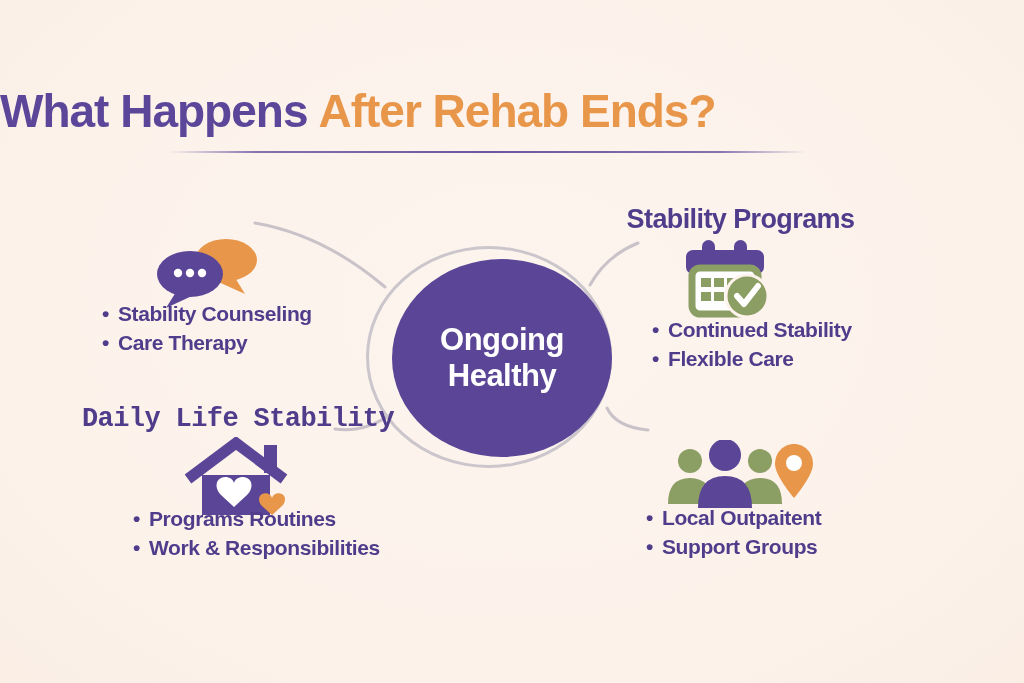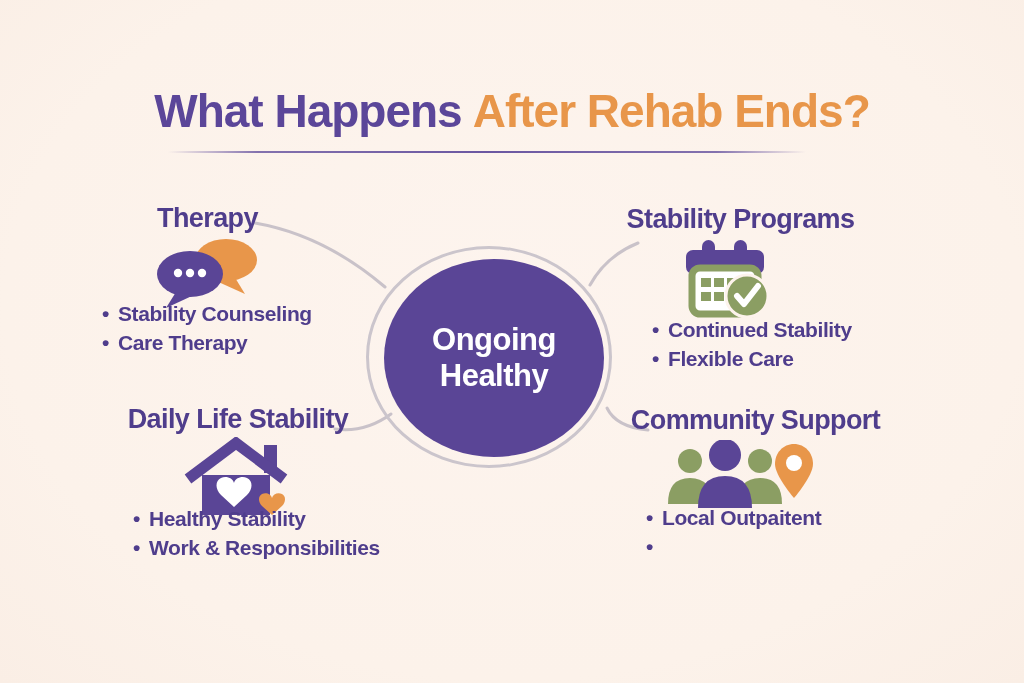--- a/index.html
+++ b/index.html
@@ -8,38 +8,38 @@
     --connector:#c9c2c9; --white:#ffffff;
   }
   html,body{margin:0;padding:0;}
   .canvas{
     position:relative;width:1024px;height:683px;overflow:hidden;
     background:radial-gradient(ellipse at 50% 45%, #fdf4ee 0%, #fcf2ea 70%, #faeee5 100%);
     font-family:"Liberation Sans", sans-serif;
   }
   
   .title{
-    position:absolute;top:84px;left:0;width:100%;text-align:center;
+    position:absolute;top:84px;left:0;width:100%;
     font-size:46px;font-weight:bold;letter-spacing:-1px;white-space:nowrap;
   }
   .title .p1{color:var(--title-purple);}
   .title .p2{color:var(--orange);margin-left:11px;}
   .title-underline{
     position:absolute;top:151px;left:168px;width:638px;height:2px;
     background:linear-gradient(90deg, rgba(91,70,153,0) 0%, rgba(91,70,153,.75) 14%, rgba(91,70,153,.9) 50%, rgba(91,70,153,.75) 86%, rgba(91,70,153,0) 100%);
   }
   
   .connectors{position:absolute;left:0;top:0;width:1024px;height:683px;}
   
   .ring{
     position:absolute;left:366px;top:246px;width:246px;height:222px;
     border:3px solid #cbc5cc;border-radius:50%;box-sizing:border-box;
   }
   .center-circle{
-    position:absolute;left:384px;top:259px;width:220px;height:198px;
+    position:absolute;left:392px;top:259px;width:220px;height:198px;
     background:var(--circle-purple);border-radius:50%;
     display:flex;flex-direction:column;align-items:center;justify-content:center;
   }
   .center-circle .line{
     color:var(--white);font-size:31px;font-weight:bold;letter-spacing:-0.5px;line-height:1.16;
   }
   
   .heading{
     position:absolute;text-align:center;color:var(--purple);
     font-size:27px;font-weight:bold;letter-spacing:-0.6px;white-space:nowrap;
@@ -51,21 +51,21 @@
     color:var(--purple);font-size:21px;font-weight:bold;letter-spacing:-0.4px;
     line-height:24px;white-space:nowrap;
   }
   .bullet-row .dot{font-size:21px;}
   #h-therapy{left:100px;top:203px;width:215px;}
   #i-therapy{left:150px;top:236px;}
   #b-therapy{left:102px;top:302px;}
   #h-outpatient{left:598px;top:204px;width:285px;}
   #i-outpatient{left:684px;top:240px;}
   #b-outpatient{left:652px;top:318px;}
-  #h-daily{left:78px;top:404px;width:320px;}
+  #h-daily{left:78px;top:404px;width:320px;font-family:Liberation Mono, monospace;}
   #i-daily{left:180px;top:437px;}
   #b-daily{left:133px;top:507px;}
   #h-community{left:608px;top:405px;width:295px;}
   #i-community{left:664px;top:440px;}
   #b-community{left:646px;top:506px;}
 </style>
 </head>
 <body>
 
 <div class="canvas">
@@ -81,21 +81,20 @@
     <path d="M335,429 Q365,433 391,414" fill="none" stroke="var(--connector)" stroke-width="3" stroke-linecap="round"></path>
     <path d="M607,408 Q616,427 648,430" fill="none" stroke="var(--connector)" stroke-width="3" stroke-linecap="round"></path>
   </svg>
 
   <div class="ring"></div>
   <div class="center-circle">
     <div class="line">Ongoing</div>
     <div class="line">Healthy</div>
   </div>
 
-  <div class="heading" id="h-therapy">Therapy</div>
   <div class="icon-box" id="i-therapy">
     <svg width="115" height="72" viewBox="0 0 115 72">
       <ellipse cx="76" cy="24" rx="31" ry="21" fill="var(--orange)"></ellipse>
       <path d="M84 40 L95 58 L64 44 Z" fill="var(--orange)"></path>
       <ellipse cx="40" cy="38" rx="33" ry="23" fill="var(--circle-purple)"></ellipse>
       <path d="M26 56 L16 72 L44 59 Z" fill="var(--circle-purple)"></path>
       <circle cx="28" cy="37" r="4.2" fill="var(--white)"></circle>
       <circle cx="40" cy="37" r="4.2" fill="var(--white)"></circle>
       <circle cx="52" cy="37" r="4.2" fill="var(--white)"></circle>
     </svg>
@@ -145,44 +144,44 @@
       <rect x="84" y="8" width="13" height="28" fill="var(--circle-purple)"></rect>
       <path d="M8 42 L56 6 L104 42" fill="none" stroke="var(--circle-purple)" stroke-width="11"></path>
       <rect x="22" y="38" width="68" height="40" fill="var(--circle-purple)"></rect>
       <path d="M54 70 L41 58 C35 52 35 44 41 41 C46 38.5 53 41 54 46 C55 41 62 38.5 67 41 C73 44 73 52 67 58 Z" fill="var(--white)"></path>
       <path d="M92 78 L82 69 C78 65 78 59 82 57 C86 55 91 57 92 61 C93 57 98 55 102 57 C106 59 106 65 102 69 Z" fill="var(--orange)"></path>
     </svg>
   </div>
   <div class="bullets" id="b-daily">
     <div class="bullet-row">
       <span class="dot">•</span>
-      <span>Healthy Stability</span>
+      <span>Programs Routines</span>
     </div>
     <div class="bullet-row">
       <span class="dot">•</span>
       <span>Work &amp; Responsibilities</span>
     </div>
   </div>
 
-  <div class="heading" id="h-community">Community Support</div>
   <div class="icon-box" id="i-community">
     <svg width="150" height="72" viewBox="0 0 150 72">
       <circle cx="26" cy="21" r="12" fill="var(--olive)"></circle>
       <path d="M4 64 Q4 38 26 38 Q48 38 48 64 Z" fill="var(--olive)"></path>
       <circle cx="96" cy="21" r="12" fill="var(--olive)"></circle>
       <path d="M74 64 Q74 38 96 38 Q118 38 118 64 Z" fill="var(--olive)"></path>
       <circle cx="61" cy="15" r="16" fill="var(--circle-purple)"></circle>
       <path d="M34 68 Q34 36 61 36 Q88 36 88 68 Z" fill="var(--circle-purple)"></path>
       <path d="M130 4 C119 4 111 13 111 24 C111 36 130 58 130 58 C130 58 149 36 149 24 C149 13 141 4 130 4 Z" fill="var(--orange)"></path>
       <circle cx="130" cy="23" r="8" fill="var(--white)"></circle>
     </svg>
   </div>
   <div class="bullets" id="b-community">
     <div class="bullet-row">
       <span class="dot">•</span>
       <span>Local Outpaitent</span>
     </div>
     <div class="bullet-row">
       <span class="dot">•</span>
+      <span>Support Groups</span>
     </div>
   </div>
 
 </div>
 
 </body></html>

